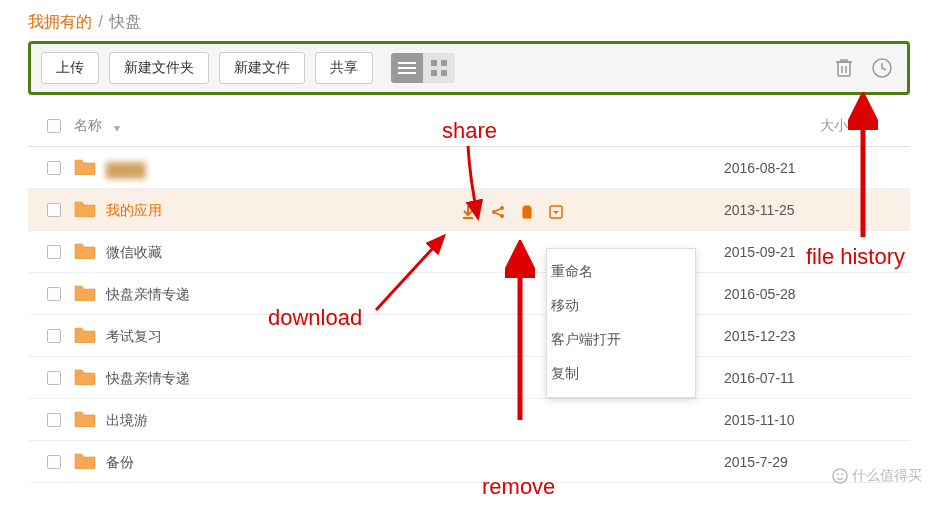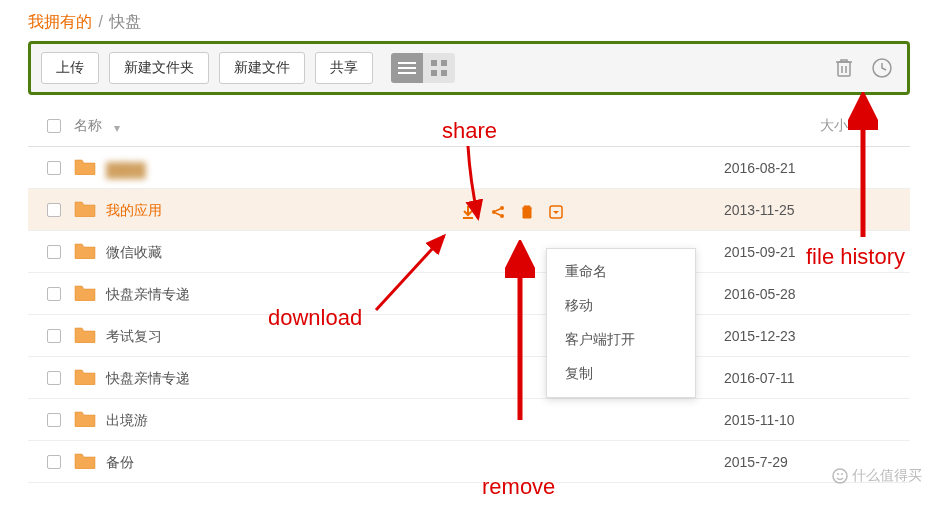--- a/index.html
+++ b/index.html
@@ -27,21 +27,21 @@
 .col-size { width: 140px; text-align: center; color: #999; }
 .col-date { width: 180px; color: #555; }
 .sort-arrow { color: #aaa; font-size: 12px; margin-left: 2px; }
 .folder-icon { color: #f0a050; }
 .fname { color: #555; }
 .row.hover .fname { color: #ec6c00; }
 .actions { display: flex; gap: 14px; color: #ec6c00; margin-left: auto; margin-right: 20px; }
 .actions .aicon { cursor: pointer; display: flex; align-items: center; }
 .chk { width: 14px; height: 14px; border: 1px solid #bbb; border-radius: 2px; background: #fff; cursor: pointer; }
 .context-menu { position: absolute; left: 546px; top: 248px; background: #fff; border: 1px solid #ddd; box-shadow: 0 2px 8px rgba(0,0,0,0.15); padding: 6px 0; width: 150px; z-index: 10; }
-.context-menu .mitem { padding: 8px 18px; color: #555; cursor: pointer; font-size: 14px; }
+.context-menu .mitem { padding: 8px 4px; color: #555; cursor: pointer; font-size: 14px; }
 .anno { position: absolute; color: #d00; font-size: 22px; font-weight: 500; pointer-events: none; z-index: 20; }
 .arrow-svg { position: absolute; pointer-events: none; z-index: 19; }
 .watermark { position: absolute; right: 16px; bottom: 10px; color: #bbb; font-size: 14px; z-index: 5; display: flex; align-items: center; gap: 4px; }
 .blur { filter: blur(3px); color: #d0a060; }
 </style>
 </head>
 <body>
 
 <div class="container">
   <div class="breadcrumb">

